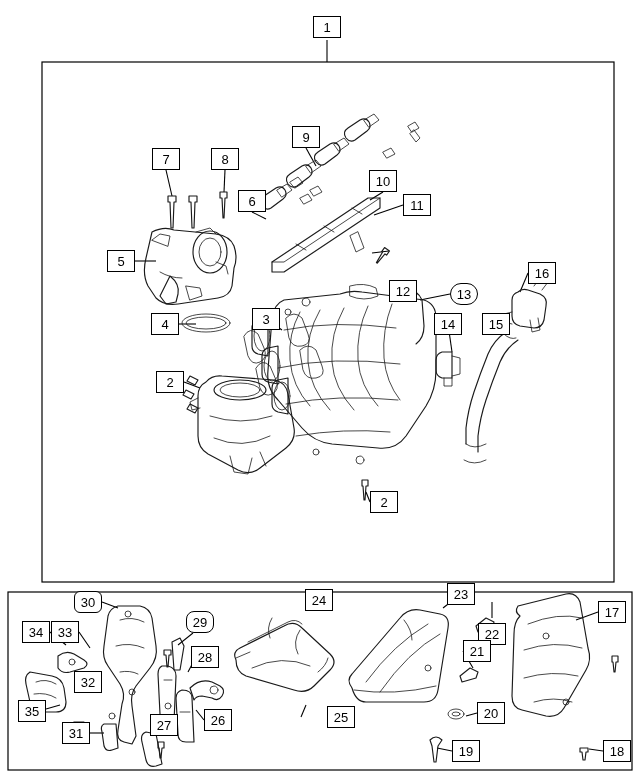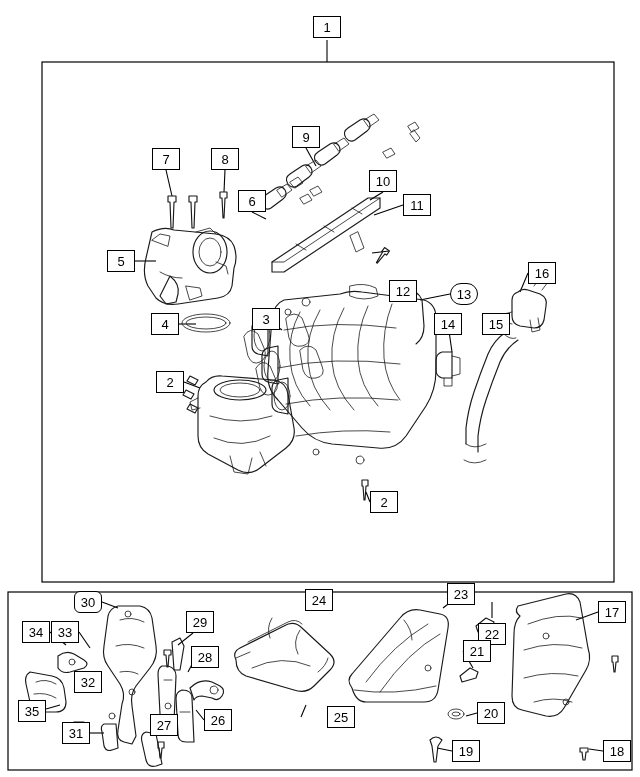--- a/index.html
+++ b/index.html
@@ -294,21 +294,21 @@
   <div class="callout w28" style="left:434px;top:313px;">14</div>
   <div class="callout w28" style="left:482px;top:313px;">15</div>
   <div class="callout w28" style="left:156px;top:371px;">2</div>
   <div class="callout w28" style="left:370px;top:491px;">2</div>
 
   <div class="callout w28" style="left:74px;top:591px;border-radius:6px;">30</div>
   <div class="callout w28" style="left:305px;top:581px;margin-top:8px;">24</div>
   <div class="callout w28" style="left:447px;top:583px;">23</div>
   <div class="callout w28" style="left:478px;top:591px;margin-top:32px;">22</div>
   <div class="callout w28" style="left:598px;top:601px;">17</div>
-  <div class="callout w28" style="left:186px;top:611px;">29</div>
+  <div class="callout w28" style="left:186px;top:611px;border-radius:8px;">29</div>
   <div class="callout w28" style="left:22px;top:621px;">34</div>
   <div class="callout w28" style="left:51px;top:621px;">33</div>
   <div class="callout w28" style="left:463px;top:640px;">21</div>
   <div class="callout w28" style="left:191px;top:646px;">28</div>
   <div class="callout w28" style="left:74px;top:671px;">32</div>
   <div class="callout w28" style="left:18px;top:700px;">35</div>
   <div class="callout w28" style="left:477px;top:702px;">20</div>
   <div class="callout w28" style="left:204px;top:709px;">26</div>
   <div class="callout w28" style="left:287px;top:706px;margin-left:40px;">25</div>
   <div class="callout w28" style="left:150px;top:714px;">27</div>

